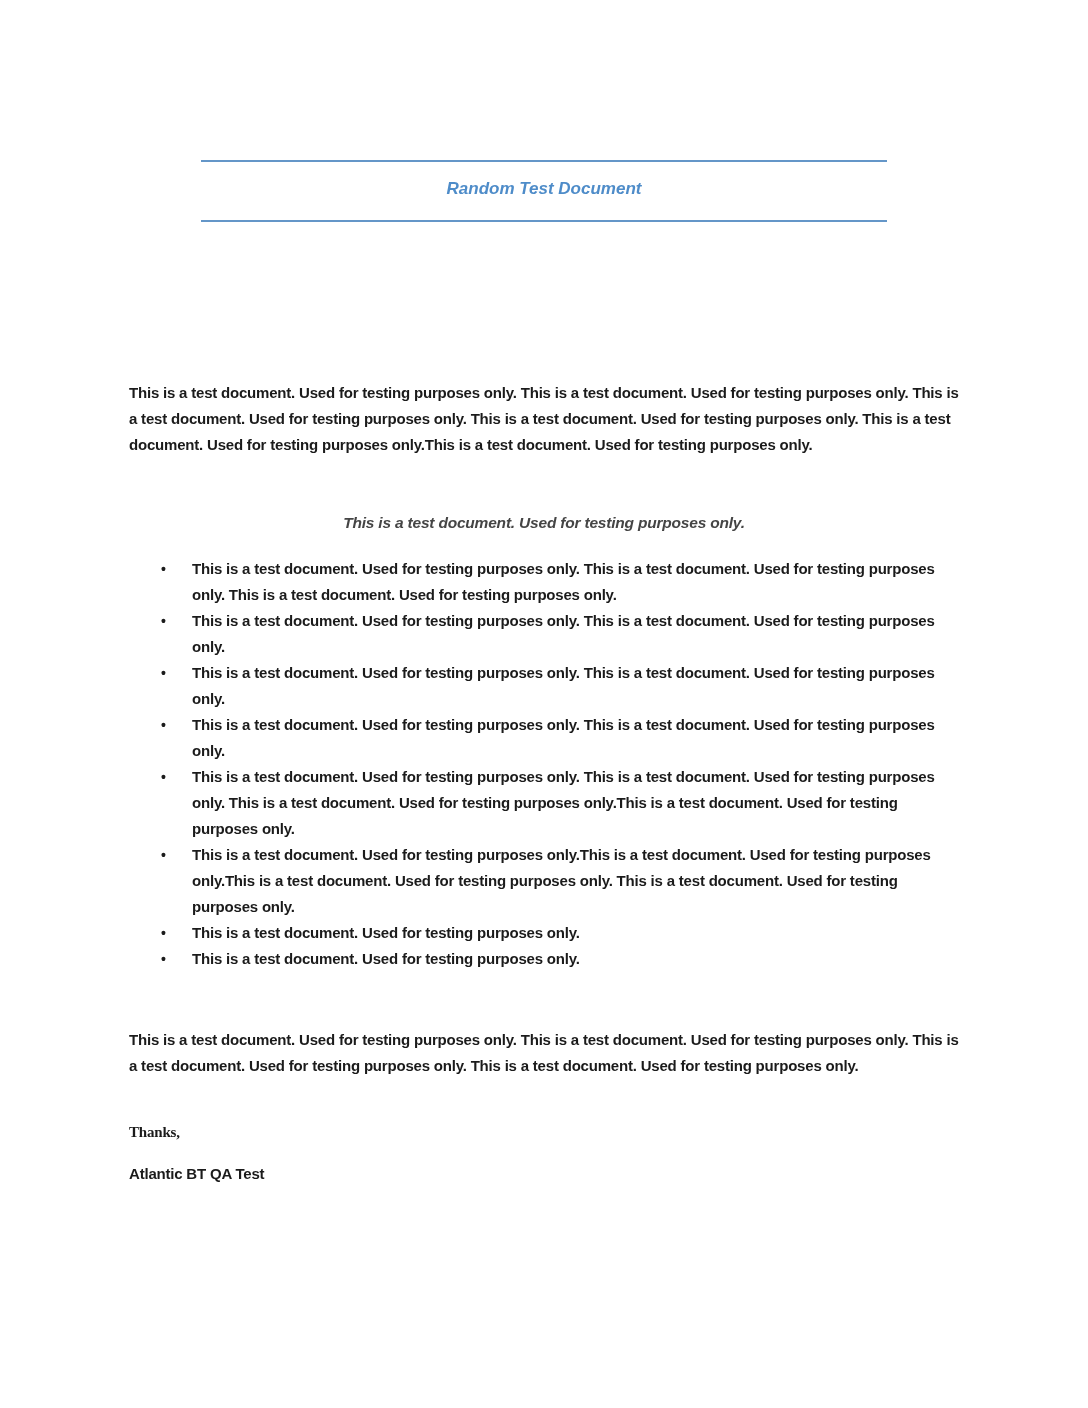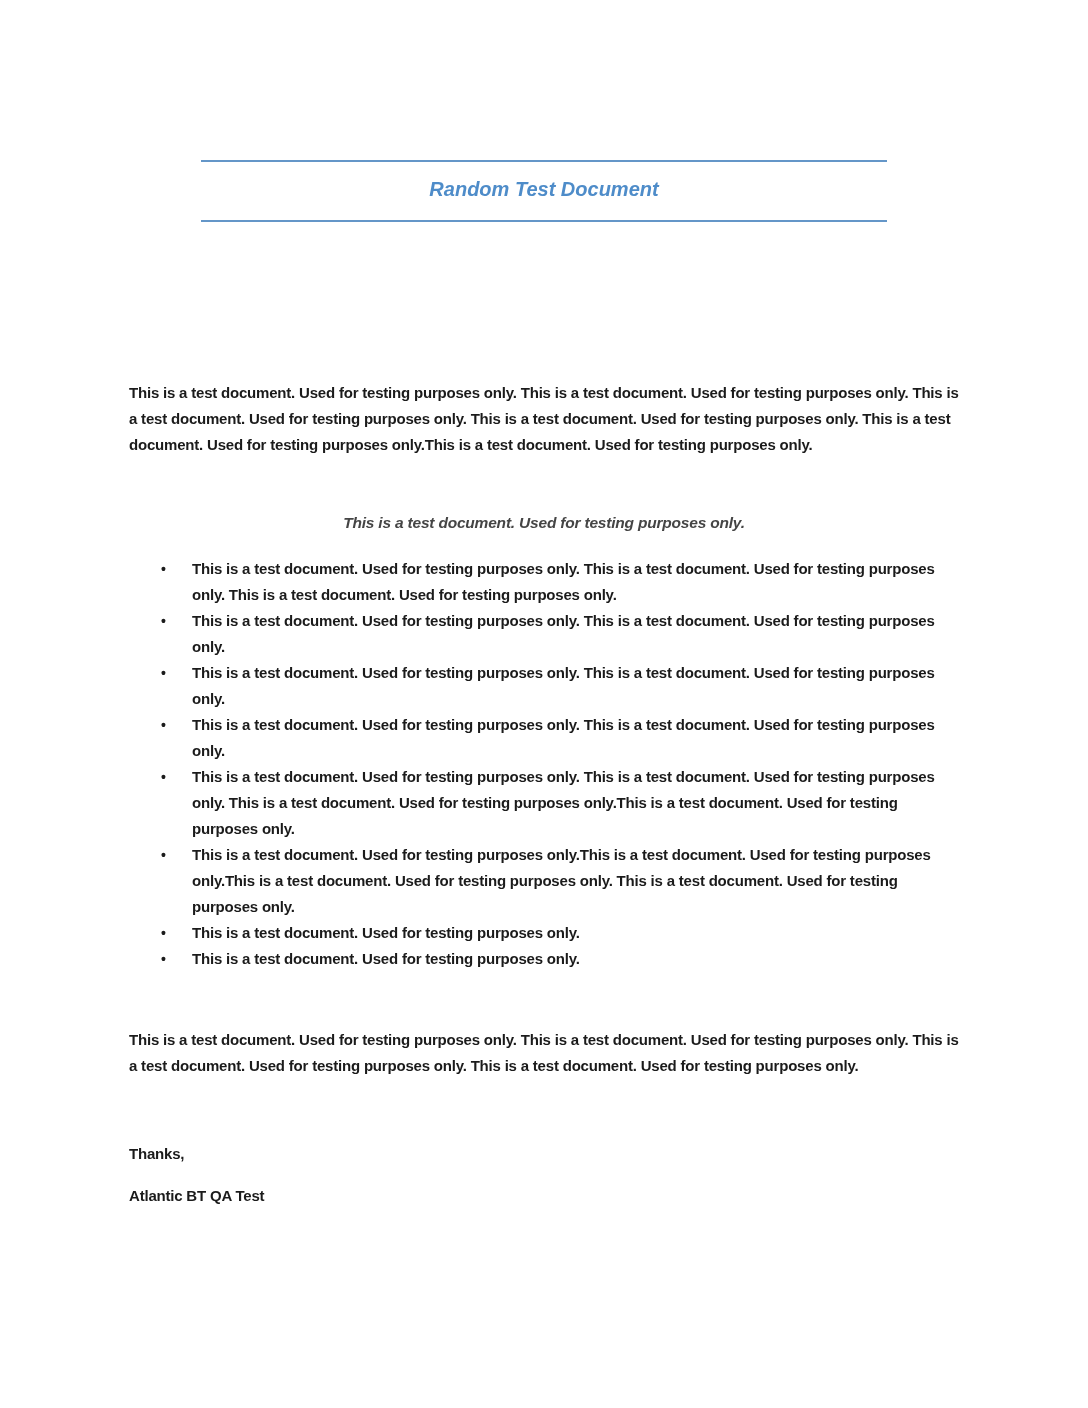--- a/index.html
+++ b/index.html
@@ -15,21 +15,21 @@
   }
   .title-block {
     width: 686px;
     margin: 160px auto 0 auto;
     border-top: 2px solid var(--accent, #6496c8);
     border-bottom: 2px solid var(--accent, #6496c8);
     padding: 14px 0 18px 0;
     text-align: center;
   }
   .doc-title {
-    font-size: 20px;
+    font-size: 17px;
     line-height: 26px;
     font-style: italic;
     font-weight: 700;
     color: var(--title-color, #4e8cc9);
   }
   .body-col {
     width: 830px;
     margin: 0 auto 0 129px;
     font-size: 15px;
     line-height: 26px;
@@ -54,21 +54,21 @@
     padding-left: 63px;
   }
   .bullet {
     position: absolute;
     left: 32px;
     top: 0;
     font-size: 14px;
     line-height: 26px;
   }
   .closing-paragraph { margin-top: 55px; }
-  .signoff { margin-top: 62px; }
+  .signoff { margin-top: 40px; font-family: Liberation Serif, serif; }
   .signature { margin-top: 16px; }
 </style>
 </head>
 <body>
 
 <div class="page" style="--accent: #6496c8; --title-color: #4e8cc9; --subtitle-color: #454545; --body-color: #1b1b1b; --page-bg: #ffffff;">
 
   <div class="title-block">
     <div class="doc-title">Random Test Document</div>
   </div>

